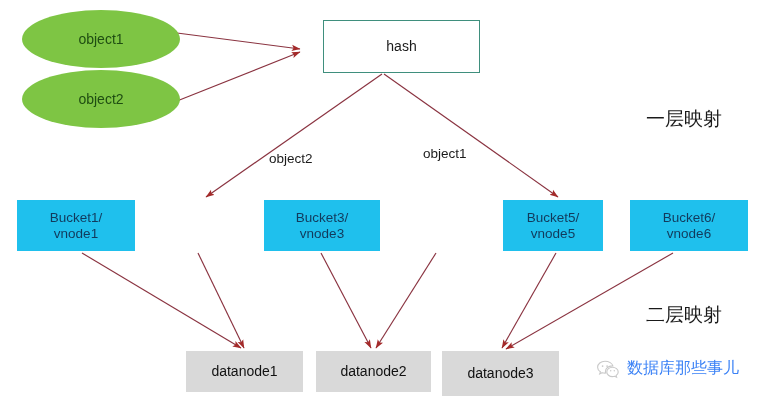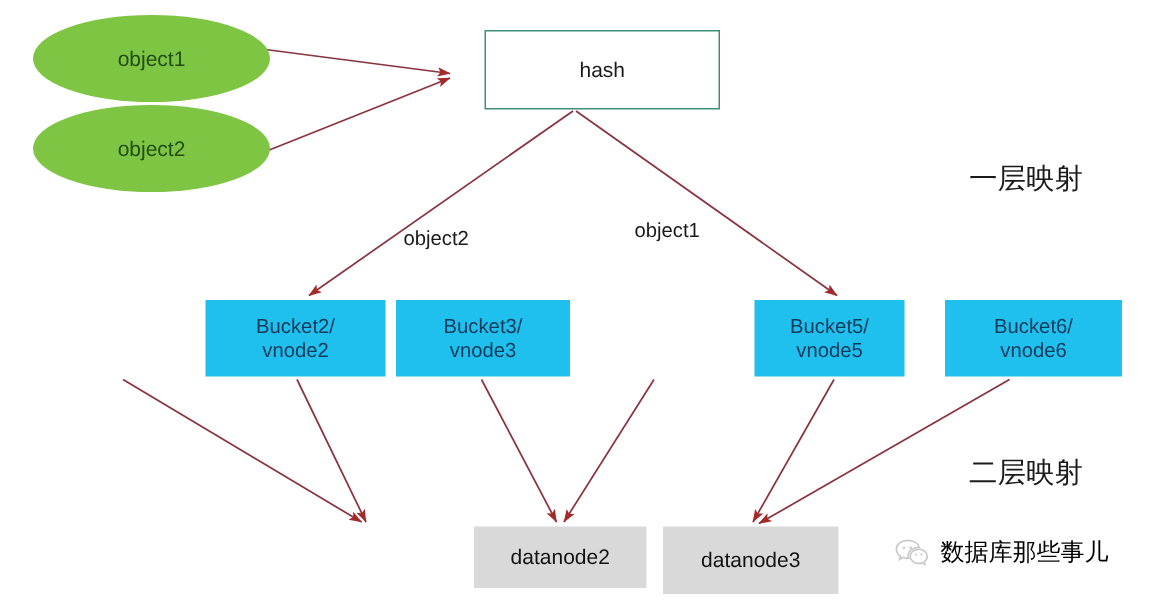--- a/index.html
+++ b/index.html
@@ -62,23 +62,23 @@
   .layer-label {
     position: absolute;
     font-size: 19px;
     color: #1a1a1a;
     white-space: nowrap;
     font-family: "DejaVu Sans", "Liberation Sans", sans-serif;
   }
   .watermark {
     position: absolute;
     display: flex;
-    align-items: flex-start;
+    align-items: flex-end;
     gap: 7px;
-    color: #000000;
+    color: #3b82f6;
     font-size: 16px;
     white-space: nowrap;
     font-family: "DejaVu Sans", "Liberation Sans", sans-serif;
   }
   .watermark svg { display: block; }
 </style>
 </head>
 <body>
 
 <div id="canvas">
@@ -107,37 +107,40 @@
     <span>object1</span>
   </div>
   <div class="node ellipse" style="left: 22px; top: 70px; width: 158px; height: 58px;">
     <span>object2</span>
   </div>
 
   <div class="node hashbox" style="left: 303px; top: 20px; width: 157px; height: 53px; margin-left: 20px;">
     <span>hash</span>
   </div>
 
-  <div class="node bucket" style="left: 137px; top: 200px; width: 120px; height: 51px;">
-    <span>Bucket2/
-vnode2</span>
+  <div class="node bucket" style="left: 17px; top: 200px; width: 118px; height: 51px;">
+    <span>Bucket1/
+vnode1</span>
   </div>
   <div class="node bucket" style="left: 264px; top: 200px; width: 116px; height: 51px;">
     <span>Bucket3/
 vnode3</span>
   </div>
   <div class="node bucket" style="left: 503px; top: 200px; width: 100px; height: 51px;">
     <span>Bucket5/
 vnode5</span>
   </div>
   <div class="node bucket" style="left: 620px; top: 200px; width: 118px; height: 51px; margin-left: 10px;">
     <span>Bucket6/
 vnode6</span>
   </div>
 
+  <div class="node datanode" style="left: 186px; top: 351px; width: 117px; height: 41px;">
+    <span>datanode1</span>
+  </div>
   <div class="node datanode" style="left: 316px; top: 351px; width: 115px; height: 41px;">
     <span>datanode2</span>
   </div>
   <div class="node datanode" style="left: 442px; top: 351px; width: 117px; height: 45px;">
     <span>datanode3</span>
   </div>
 
   <div class="edge-label" style="left: 269px; top: 151px;">object2</div>
   <div class="edge-label" style="left: 423px; top: 146px;">object1</div>
 

